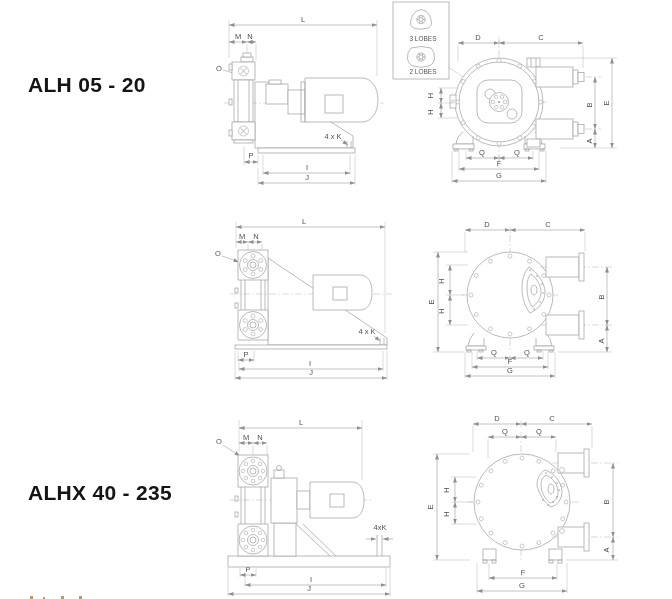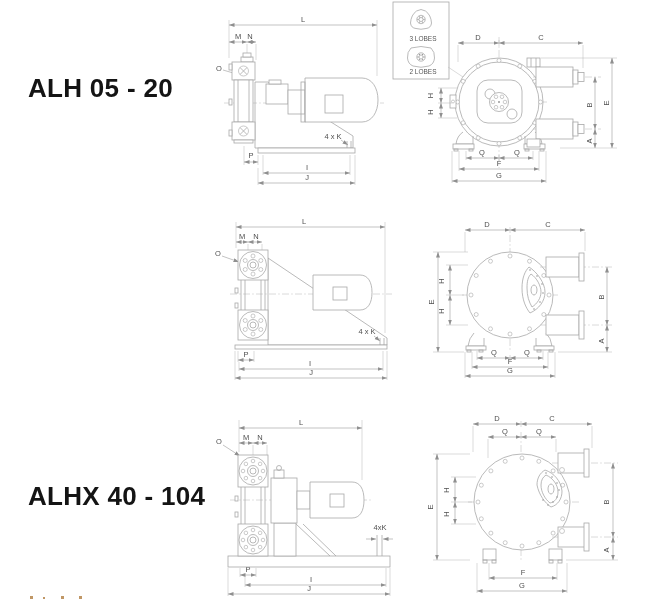--- a/index.html
+++ b/index.html
@@ -1,18 +1,18 @@
 <!DOCTYPE html>
 <html><head>
 <meta charset="utf-8">
 <style>
   html,body{margin:0;padding:0;background:#fff;}
   #page{position:relative;width:672px;height:599px;background:#fff;overflow:hidden;
         font-family:"Liberation Sans",sans-serif;}
-  .model-title{position:absolute;font-size:26px;font-weight:bold;color:#141414;
+  .model-title{position:absolute;font-size:21px;font-weight:bold;color:#141414;
                letter-spacing:.3px;white-space:nowrap;}
   .drawing{position:absolute;}
   svg text{font-family:"Liberation Sans",sans-serif;font-size:7.5px;fill:#4f4f4f;}
   text.dl{text-anchor:middle;}
   text.sm{font-size:6.5px;text-anchor:middle;fill:#555;}
   .ln{stroke:#a8a8a8;fill:none;stroke-width:.8;}
   .lnw{stroke:#a8a8a8;fill:#fff;stroke-width:.8;}
   .dim{stroke:#9a9a9a;fill:none;stroke-width:.6;marker-start:url(#arw);marker-end:url(#arw);}
   .dim1e{stroke:#9a9a9a;fill:none;stroke-width:.6;marker-end:url(#arw);}
   .ext{stroke:#b6b6b6;fill:none;stroke-width:.5;}
@@ -28,21 +28,21 @@
 
   <svg width="0" height="0" style="position:absolute">
     <defs>
       <marker id="arw" orient="auto-start-reverse" markerWidth="7" markerHeight="6" refX="5.5" refY="2" markerUnits="userSpaceOnUse">
         <path d="M0,0 L5.5,2 L0,4 Z" fill="#8f8f8f"></path>
       </marker>
     </defs>
   </svg>
 
   <div class="model-title" style="left:28px;top:73px">ALH 05 - 20</div>
-  <div class="model-title" style="left:28px;top:481px">ALHX 40 - 104</div>
+  <div class="model-title" style="left:28px;top:481px">ALHX 40 - 235</div>
 
   <svg class="drawing" style="left:208px;top:8px" width="186" height="196" viewBox="208 8 186 196">
     <g>
       <line class="ext" x1="229" y1="20" x2="229" y2="58"></line>
       <line class="ext" x1="377" y1="20" x2="377" y2="76"></line>
       <line class="dim" x1="229" y1="25" x2="377" y2="25"></line>
       <text class="dl" x="303" y="22">L</text>
       <line class="ext" x1="247" y1="44" x2="247" y2="56"></line>
       <line class="ext" x1="256" y1="44" x2="256" y2="60"></line>
       <line class="dim" x1="229" y1="42" x2="247" y2="42"></line>

